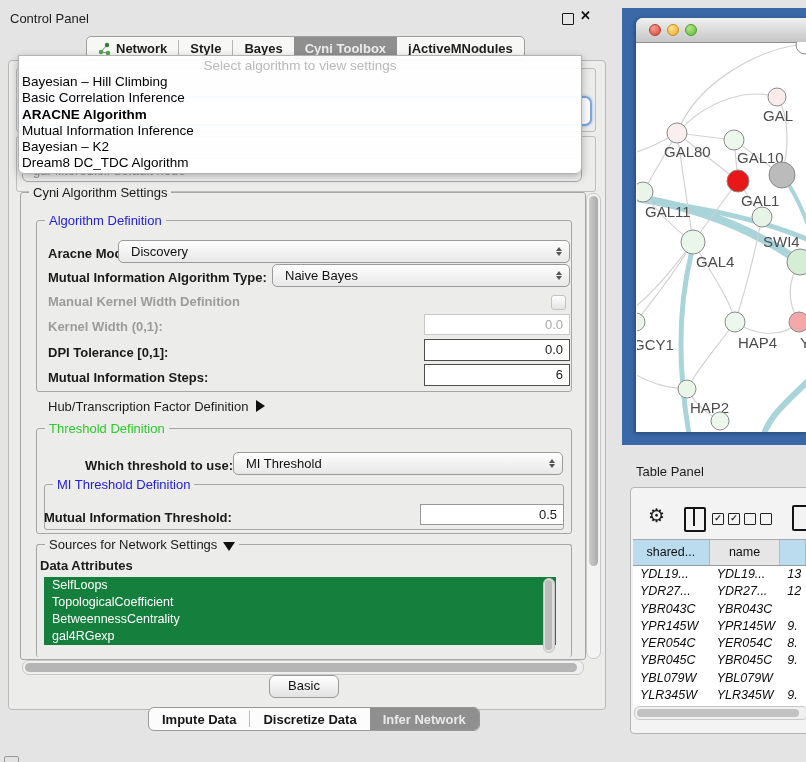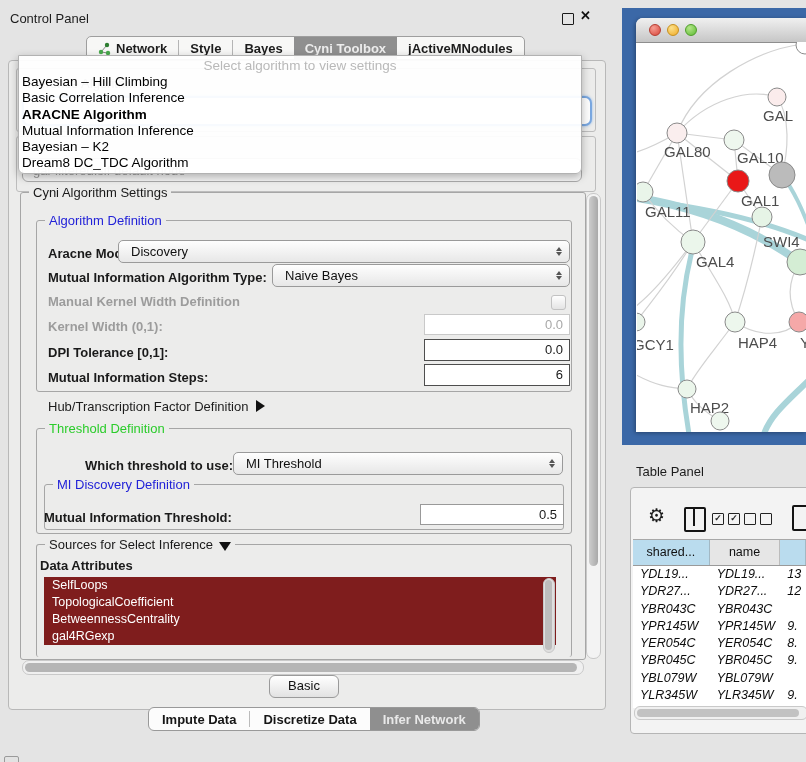--- a/index.html
+++ b/index.html
@@ -43,21 +43,21 @@
   .combo .spin i{display:block;width:0;height:0;border-left:3.5px solid transparent;border-right:3.5px solid transparent;}
   .combo .spin i.up{border-bottom:4px solid #555;}
   .combo .spin i.dn{border-top:4px solid #555;}
   .tfield{background:#fff;box-sizing:border-box;font-size:13px;text-align:right;padding:2px 6px 0 0;}
   .tfield.dark{border:1.5px solid #4e4e4e;}
   .tfield.mid{border:1px solid #999;}
   .tfield.dis{border:1px solid #c9c9c9;color:#a8a8a8;}
   .chk{width:13px;height:13px;border:1px solid #c2c2c2;border-radius:3px;background:linear-gradient(#fefefe,#e4e4e4);}
   .tri-r{display:inline-block;width:0;height:0;border-top:6px solid transparent;border-bottom:6px solid transparent;border-left:9px solid #111;margin-left:8px;vertical-align:-1px;}
   .tri-d{display:inline-block;width:0;height:0;border-left:6.5px solid transparent;border-right:6.5px solid transparent;border-top:9px solid #111;margin-left:6px;vertical-align:-2px;}
-  .attr-item{height:17px;line-height:17px;background:#7f1d1d;color:#fff;font-size:12.5px;padding-left:8px;white-space:nowrap;}
+  .attr-item{height:17px;line-height:17px;background:#15803d;color:#fff;font-size:12.5px;padding-left:8px;white-space:nowrap;}
   .vscroll{background:#f3f3f3;border:1px solid #c8c8c8;border-radius:7px;}
   .vthumb{position:absolute;background:linear-gradient(90deg,#cdcdcd,#a9a9a9);border-radius:5px;}
   .hscroll{background:#f0f0f0;border:1px solid #c9c9c9;border-radius:7px;}
   .hthumb{position:absolute;background:#b5b5b5;border-radius:5px;}
   .applybtn{left:269px;top:675px;width:68px;height:21px;background:linear-gradient(#ffffff,#e2e2e2);border:1px solid #9a9a9a;border-radius:6px;
             font-size:13px;text-align:center;line-height:20px;color:#111;}
   
   .btabs{left:148px;top:707px;height:22px;display:flex;border:1px solid #999;border-radius:6px;background:#fcfcfc;overflow:hidden;}
   .btab{display:flex;align-items:center;padding:0 13px;font-size:13px;font-weight:600;color:#161616;white-space:nowrap;}
   .btab.sel{background:#8f8f8f;color:#e9e9e9;}
@@ -188,27 +188,27 @@
   </div>
   <div class="abs lab" style="left:85px;top:458px;">Which threshold to use:</div>
   <div class="abs combo" style="left:233px;top:452px;width:330px;height:23px;gap:47px;">
     <span>MI Threshold</span>
     <span class="spin">
         <i class="up"></i>
         <i class="dn"></i>
       </span>
   </div>
   <div class="abs grp" style="left:44px;top:484px;width:518px;height:44px;">
-    <span class="legend leg-blue">MI Discovery Definition</span>
+    <span class="legend leg-blue">MI Threshold Definition</span>
   </div>
   <div class="abs lab" style="left:44px;top:510px;">Mutual Information Threshold:</div>
   <div class="abs tfield mid" style="left:420px;top:504px;width:144px;height:21px;">0.5</div>
 
   <div class="abs grp" style="left:36px;top:544px;width:534px;height:112px;border-bottom:none;">
-    <span class="legend"><span>Sources for Select Inference</span><span class="tri-d"></span></span>
+    <span class="legend"><span>Sources for Network Settings</span><span class="tri-d"></span></span>
   </div>
   <div class="abs lab" style="left:40px;top:558px;">Data Attributes</div>
   <div class="abs" style="left:44px;top:577px;width:512px;height:76px;overflow:hidden;" id="attrList">
       <div class="attr-item">SelfLoops</div>
       <div class="attr-item">TopologicalCoefficient</div>
       <div class="attr-item">BetweennessCentrality</div>
       <div class="attr-item">gal4RGexp</div>
     </div>
   <div class="abs vscroll" style="left:543px;top:578px;width:10px;height:73px;background:#dfdfdf;">
     <div class="vthumb" style="left:1px;top:1px;width:7px;height:70px;background:#bdbdbd;"></div>

